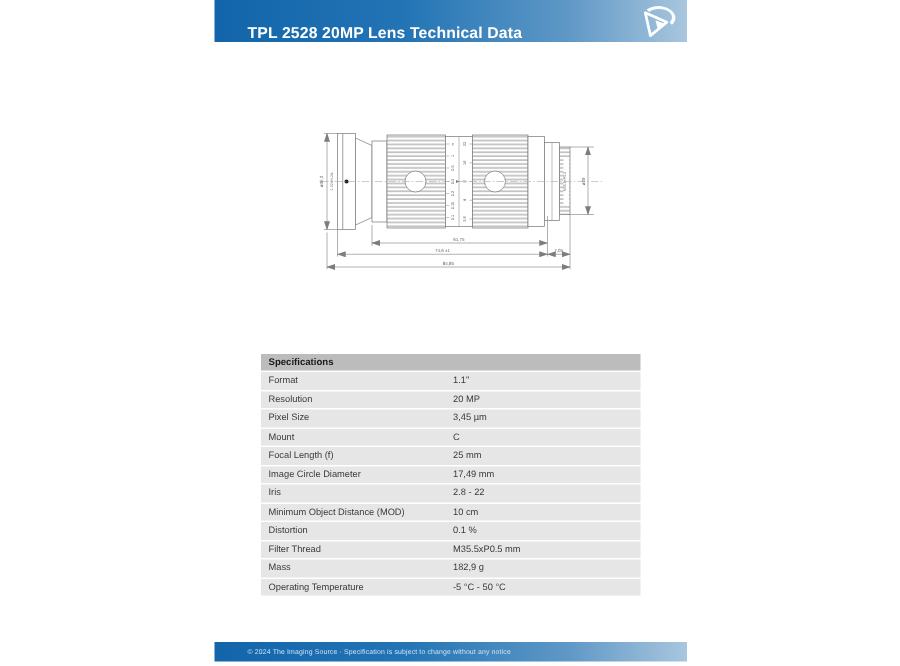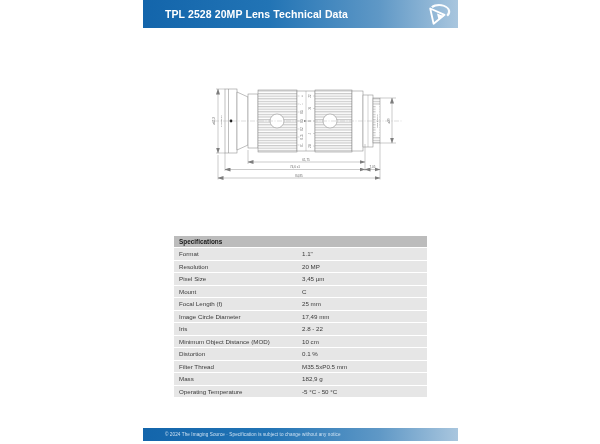--- a/index.html
+++ b/index.html
@@ -2,21 +2,21 @@
 <html><head>
 <meta charset="utf-8">
 <style>
   html,body{margin:0;padding:0;background:#ffffff;}
   .page{position:relative;width:600px;height:444px;background:#ffffff;overflow:hidden;
         font-family:"Liberation Sans",sans-serif;}
   .document{position:absolute;left:143px;top:0;width:315px;height:444px;background:#fff;}
 
   .header-bar{position:absolute;left:0;top:0;width:315px;height:28px;
       background:linear-gradient(90deg,#1365ab 0%,#2274b5 40%,#5f98c6 75%,#a9c6de 100%);
-      display:flex;align-items:center;}
+      display:flex;align-items:flex-end;}
   .header-title{padding-left:22px;color:#ffffff;font-size:10.5px;font-weight:bold;letter-spacing:.1px;}
   .logo{position:absolute;right:5px;top:2px;width:27px;height:24px;}
 
   .drawing{position:absolute;left:57px;top:80px;width:220px;height:110px;}
 
   .spec-table{position:absolute;left:31px;top:236px;width:253px;}
   .spec-header{height:11px;line-height:11px;background:#bcbcbc;font-size:6.4px;font-weight:bold;
       color:#1a1a1a;padding-left:5px;}
   .spec-row{display:flex;height:11.5px;line-height:11.5px;background:#e6e6e6;margin-top:1px;
       font-size:6.2px;color:#3a3a3a;}

